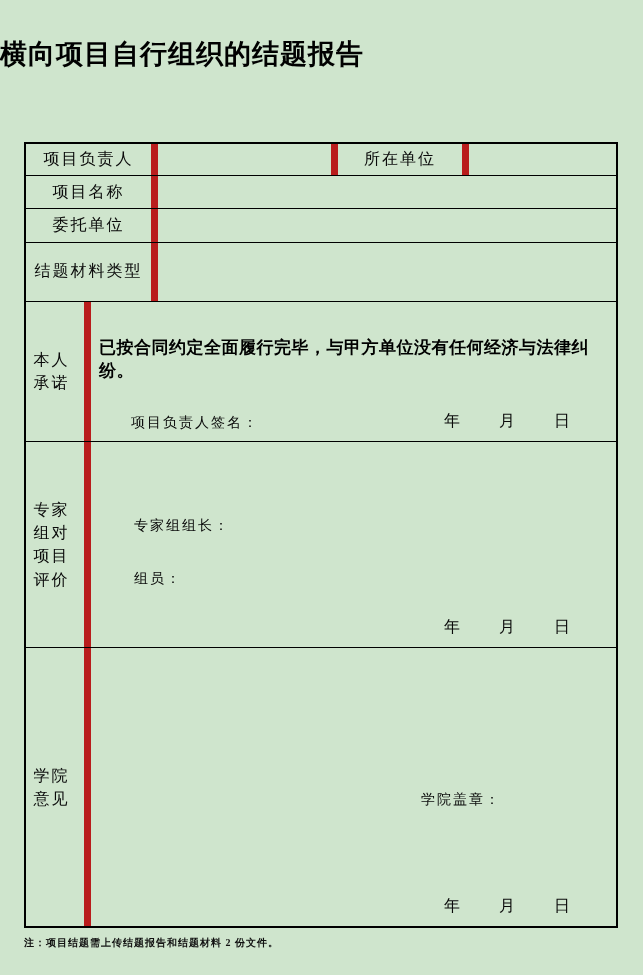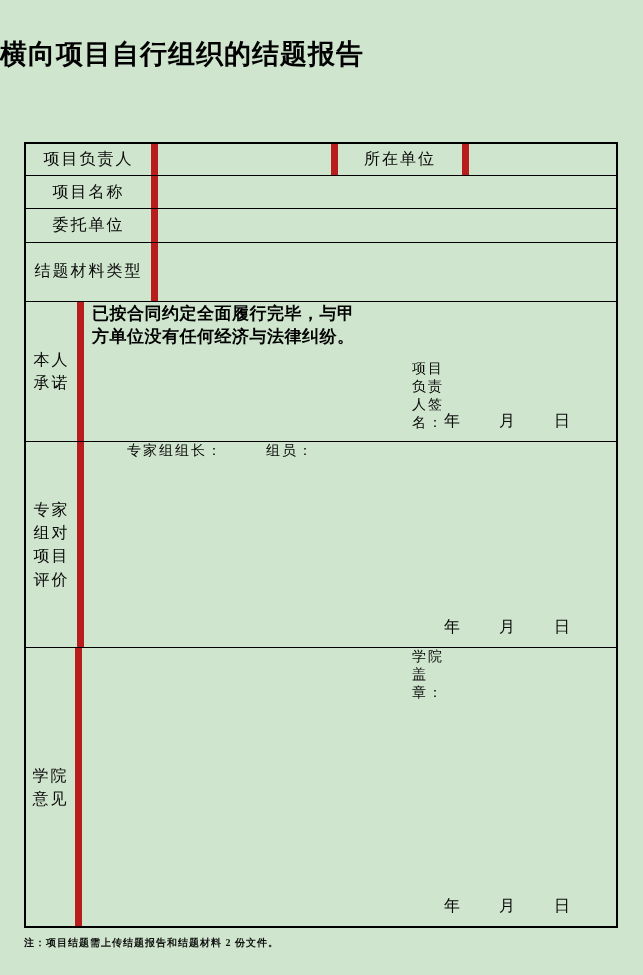--- a/index.html
+++ b/index.html
@@ -30,21 +30,21 @@
   .label-cell {
     display:flex; align-items:center; justify-content:center;
     font-size:16px; letter-spacing:2px; text-align:center;
   }
   .w-label  { width:125px; }
   .w-value1 { width:180px; }
   .w-label2 { width:131px; }
   .w-narrow { width:51px; }
   .grow { flex:1; }
   .vlabel { white-space:pre-line; line-height:1.45; }
-  .section-body { display:flex; flex-direction:row; }
+  .section-body { display:flex; flex-direction:column;margin-left:7px; }
   .statement {
     font-family:"Liberation Sans","DejaVu Sans",sans-serif;
     font-weight:bold; font-size:17px; letter-spacing:0.5px;
     padding-left:8px; padding-right:4px; color:#000;
   }
   .inner-label { font-size:14px; letter-spacing:2px; }
   .date-row {
     display:flex; justify-content:flex-end; align-items:flex-end;
     gap:39px; padding-right:46px; padding-bottom:9px;
     font-size:16px;

